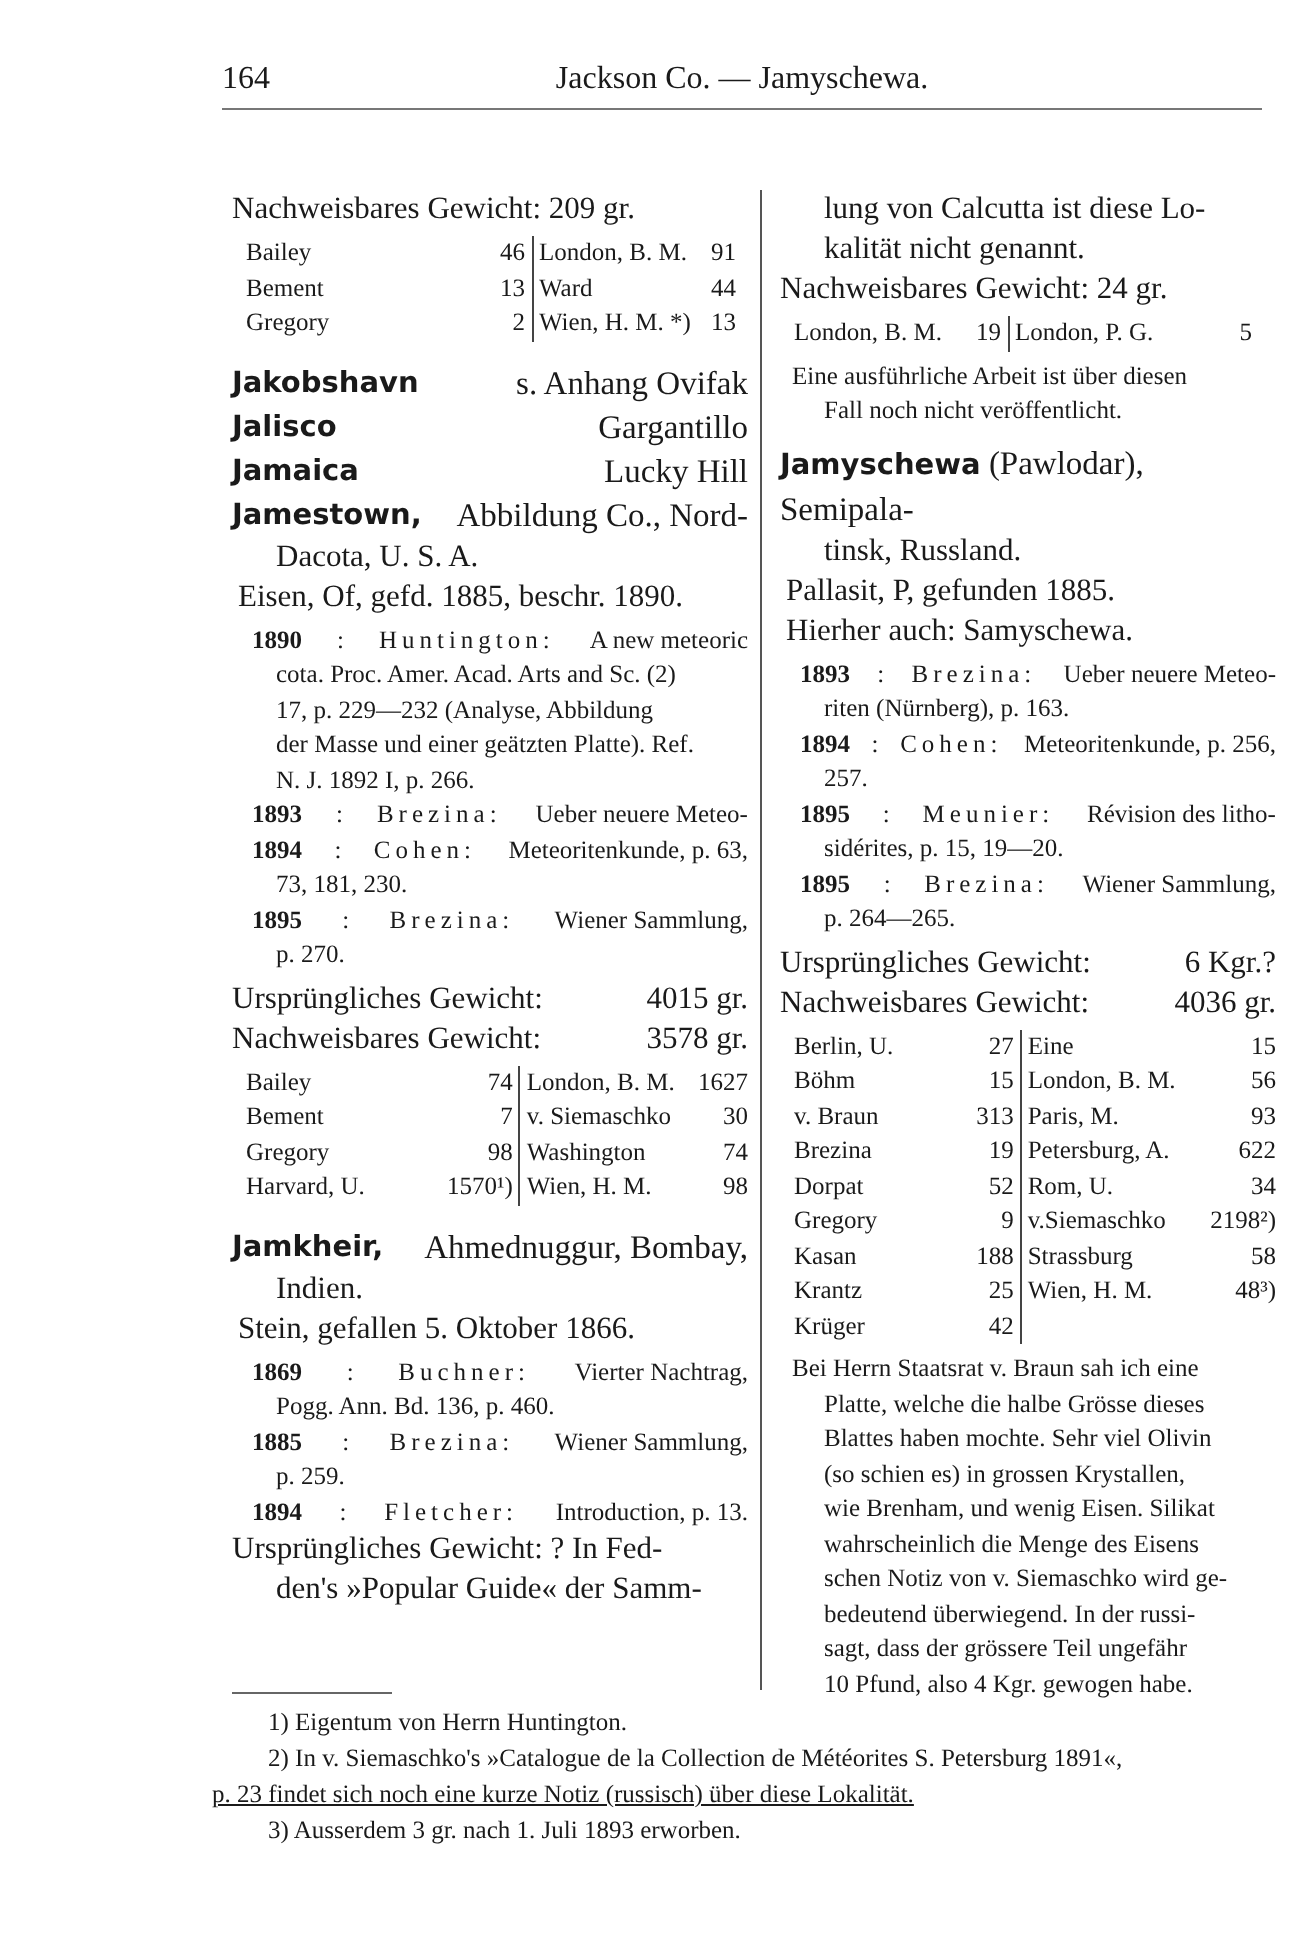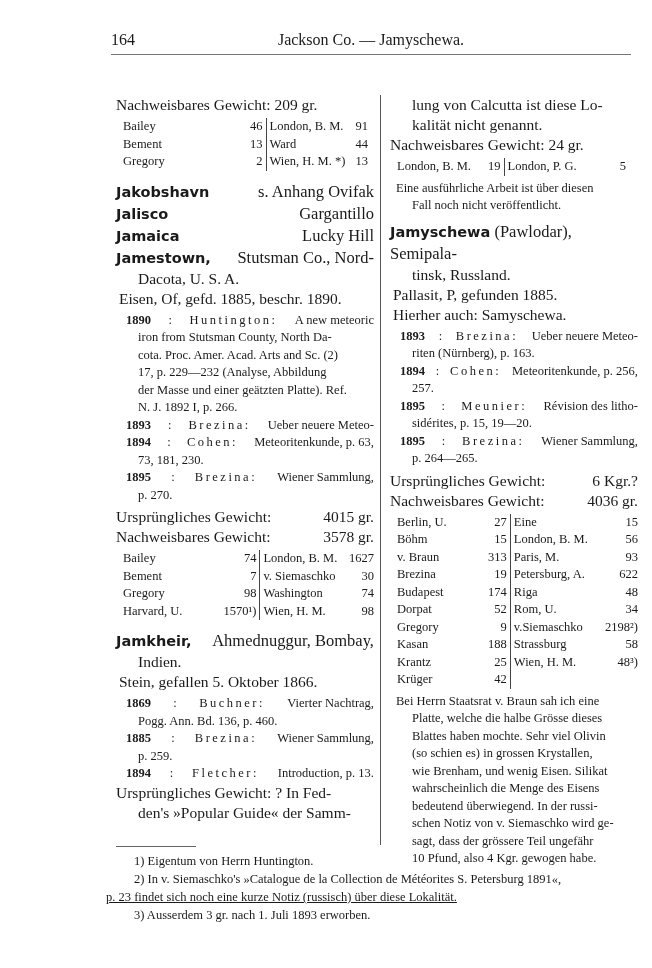--- a/index.html
+++ b/index.html
@@ -88,33 +88,32 @@
       <span class="bold">Jalisco</span>
       <span>Gargantillo</span>
     </div>
     <div class="head-entry just">
       <span class="bold">Jamaica</span>
       <span>Lucky Hill</span>
     </div>
 
     <div class="head-entry just">
       <span class="bold">Jamestown,</span>
-      <span>Stutsman Co., Nord-</span>
+      <span>Abbildung Co., Nord-</span>
     </div>
     <div class="line ind1">Dacota, U. S. A.</div>
     <div class="line ind0">Eisen, Of, gefd. 1885, beschr. 1890.</div>
     <div class="gap-s"></div>
     <div id="refs-jamestown">
         <div class="small first" style="display: flex; justify-content: space-between; white-space: nowrap;">
           <span class="year">1890</span>
           <span>: </span>
           <span class="spaced">Huntington:</span>
           <span> A new meteoric</span>
         </div>
-        <div class="small cont">iron from Stutsman County, North Da-</div>
         <div class="small cont">cota. Proc. Amer. Acad. Arts and Sc. (2)</div>
         <div class="small cont">17, p. 229—232 (Analyse, Abbildung</div>
         <div class="small cont">der Masse und einer geätzten Platte). Ref.</div>
         <div class="small cont">N. J. 1892 I, p. 266.</div>
         <div class="small first" style="display: flex; justify-content: space-between; white-space: nowrap;">
           <span class="year">1893</span>
           <span>: </span>
           <span class="spaced">Brezina:</span>
           <span> Ueber neuere Meteo-</span>
         </div>
@@ -288,26 +287,20 @@
             <td style="width: 86px;">v. Braun</td>
             <td class="n" style="width: 28px;">313</td>
             <td class="sep" style="width: 95px;">Paris, M.</td>
             <td class="n2" style="width: 30px;">93</td>
           </tr>
           <tr>
             <td style="width: 86px;">Brezina</td>
             <td class="n" style="width: 28px;">19</td>
             <td class="sep" style="width: 95px;">Petersburg, A.</td>
             <td class="n2" style="width: 30px;">622</td>
-          </tr>
-          <tr>
-            <td style="width: 86px;">Budapest</td>
-            <td class="n" style="width: 28px;">174</td>
-            <td class="sep" style="width: 95px;">Riga</td>
-            <td class="n2" style="width: 30px;">48</td>
           </tr>
           <tr>
             <td style="width: 86px;">Dorpat</td>
             <td class="n" style="width: 28px;">52</td>
             <td class="sep" style="width: 95px;">Rom, U.</td>
             <td class="n2" style="width: 30px;">34</td>
           </tr>
           <tr>
             <td style="width: 86px;">Gregory</td>
             <td class="n" style="width: 28px;">9</td>
@@ -334,22 +327,22 @@
           </tr>
         </tbody>
     </table>
     <div id="para-jamyschewa">
         <div class="small" style="padding-left: 6px; white-space: nowrap;">Bei Herrn Staatsrat v. Braun sah ich eine</div>
         <div class="small" style="padding-left: 22px; white-space: nowrap;">Platte, welche die halbe Grösse dieses</div>
         <div class="small" style="padding-left: 22px; white-space: nowrap;">Blattes haben mochte. Sehr viel Olivin</div>
         <div class="small" style="padding-left: 22px; white-space: nowrap;">(so schien es) in grossen Krystallen,</div>
         <div class="small" style="padding-left: 22px; white-space: nowrap;">wie Brenham, und wenig Eisen. Silikat</div>
         <div class="small" style="padding-left: 22px; white-space: nowrap;">wahrscheinlich die Menge des Eisens</div>
+        <div class="small" style="padding-left: 22px; white-space: nowrap;">schen Notiz von v. Siemaschko wird ge-</div>
         <div class="small" style="padding-left: 22px; white-space: nowrap;">bedeutend überwiegend. In der russi-</div>
-        <div class="small" style="padding-left: 22px; white-space: nowrap;">schen Notiz von v. Siemaschko wird ge-</div>
         <div class="small" style="padding-left: 22px; white-space: nowrap;">sagt, dass der grössere Teil ungefähr</div>
         <div class="small" style="padding-left: 22px; white-space: nowrap;">10 Pfund, also 4 Kgr. gewogen habe.</div>
       </div>
   </div>
 
   <div class="footnote-rule"></div>
   <div class="footnotes">
     <div class="fn">1) Eigentum von Herrn Huntington.</div>
     <div class="fn">2) In v. Siemaschko's »Catalogue de la Collection de Météorites S. Petersburg 1891«,</div>
     <div class="fn-cont">p. 23 findet sich noch eine kurze Notiz (russisch) über diese Lokalität.</div>

